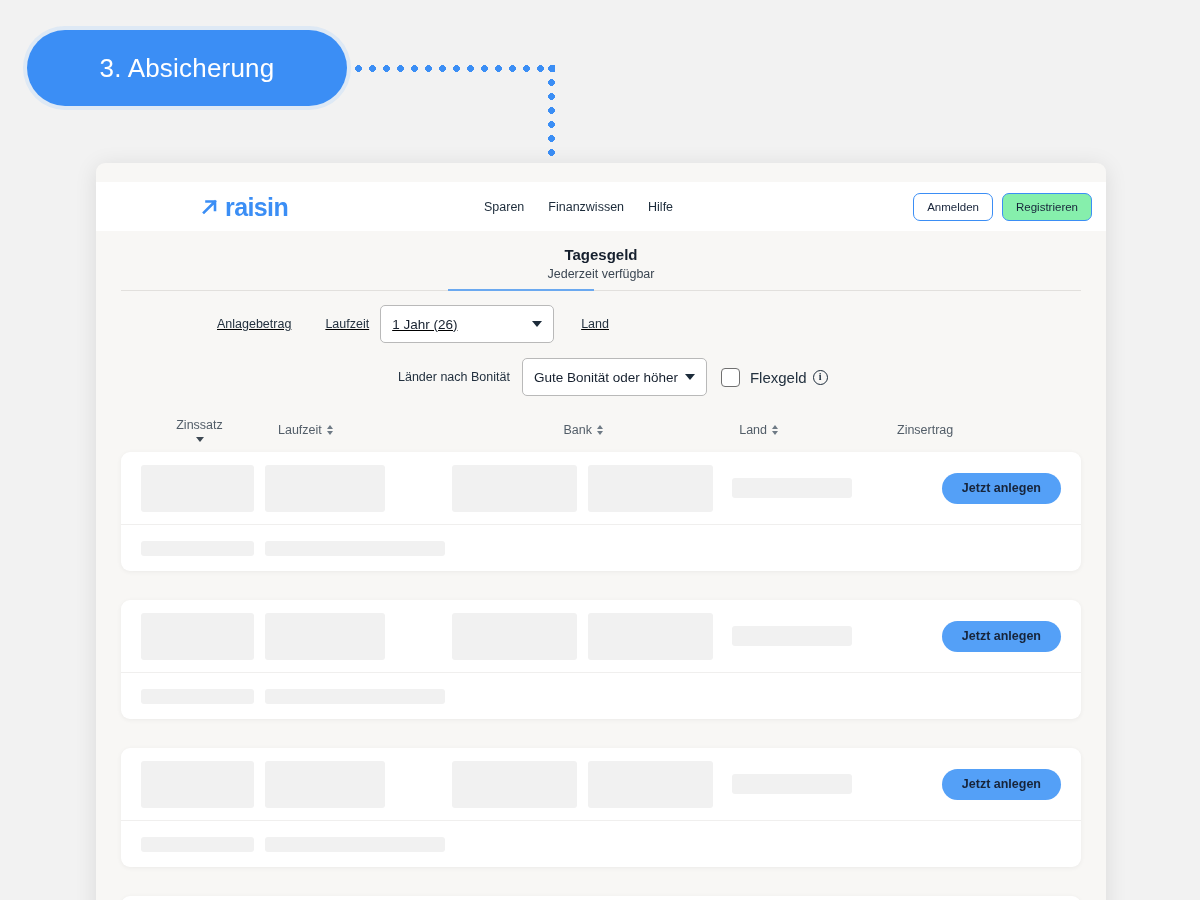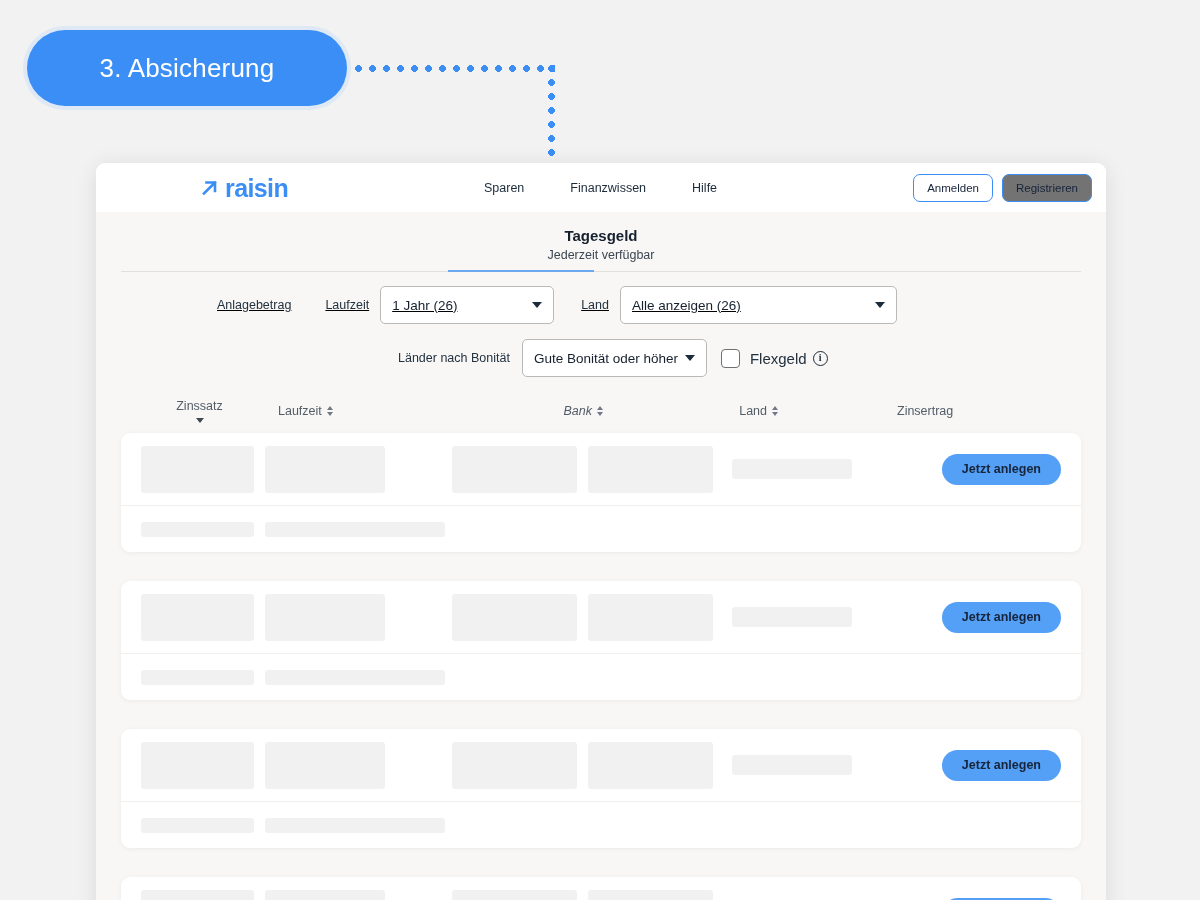--- a/index.html
+++ b/index.html
@@ -55,40 +55,41 @@
     box-shadow: 0 3px 22px rgba(0,0,0,.10);
     overflow: hidden;
   }
 
   
   .site-header {
     height: 49px; background: #fff;
     display: flex; align-items: center;
     padding: 0 25px 0 0;
     position: relative;
+    margin-top: 19px;
   }
   .logo {
     position: absolute; left: 104px; top: 50%; transform: translateY(-50%);
     display: flex; align-items: center; gap: 6px;
   }
   .logo-arrow { display:block; }
   .logo-text {
     font-size: 25px; font-weight: 700; color: #3b8ef5;
     letter-spacing: -.6px; line-height: 1;
   }
-  .nav { position: absolute; left: 388px; display: flex; gap: 46px; }
+  .nav { position: absolute; left: 388px; display: flex; gap: 24px; }
   .nav a { font-size: 12.5px; color: #1c2b3a; text-decoration: none; white-space: nowrap; }
   .hdr-actions { position: absolute; right: 14px; display: flex; gap: 9px; align-items: center; }
   .btn-outline {
     border: 1px solid #3b8ef5; background: #fff; color: #17243a;
     border-radius: 7px; font-size: 11.5px; padding: 7px 13px; cursor: pointer;
     font-family: inherit;
   }
   .btn-solid {
-    border: 1px solid #3b8ef5; background: #737373; color: #17243a;
+    border: 1px solid #3b8ef5; background: #86efac; color: #17243a;
     border-radius: 7px; font-size: 11.5px; padding: 7px 13px; cursor: pointer;
     font-family: inherit;
   }
 
   
   .tabs { display: flex; justify-content: center; gap: 90px; padding-top: 15px; }
   .tab { text-align: center; padding-bottom: 9px; cursor: pointer; min-width: 145px; }
   .tab-title { font-size: 15px; font-weight: 700; color: #16202e; }
   .tab-sub   { font-size: 12.5px; color: #3b4652; margin-top: 4px; }
   .tab-rule { position: relative; height: 1px; background: #e2e0dd; margin: 0 25px 0 25px; }
@@ -129,21 +130,21 @@
     margin-left: 6px; display: inline-flex; align-items: center; justify-content: center;
     font-size: 10px; font-weight: 700; color: #1c2b3a;
     font-family: "Liberation Serif", serif; line-height: 1; cursor: pointer;
   }
 
   
   .cols { display: flex; margin-top: 22px; padding: 0 0 0 25px; font-size: 12.5px; color: #525d68; }
   .col { display: flex; align-items: center; gap: 5px; }
   .c-zins { width: 157px; flex-direction: column; }
   .c-lauf { width: 165px; }
-  .c-bank { width: 160px; justify-content: flex-end; font-style: italic; }
+  .c-bank { width: 160px; justify-content: flex-end; }
   .c-land { width: 175px; justify-content: flex-end; }
   .c-ertr { margin-left: 119px; }
   .sort-both {
     display: inline-flex; flex-direction: column; gap: 2px; line-height: 0;
   }
   .sort-both i {
     width: 0; height: 0; display: block;
     border-left: 3.5px solid transparent; border-right: 3.5px solid transparent;
   }
   .sort-both i.up   { border-bottom: 4px solid #6e7a85; }
@@ -231,24 +232,20 @@
       <div class="frow frow-1">
         <span class="flabel">Anlagebetrag</span>
 
         <span class="flabel" style="margin-left:34px">Laufzeit</span>
         <div class="field term">
           <span>1 Jahr (26)</span>
           <span class="caret"></span>
         </div>
 
         <span class="flabel" style="margin-left:27px">Land</span>
-        <div class="field country">
-          <span>Alle anzeigen (26)</span>
-          <span class="caret"></span>
-        </div>
       </div>
 
       <div class="frow frow-2">
         <span class="flabel">Länder nach Bonität</span>
         <div class="field rating">
           <span>Gute Bonität oder höher</span>
           <span class="caret"></span>
         </div>
 
         <span class="checkbox"></span>

